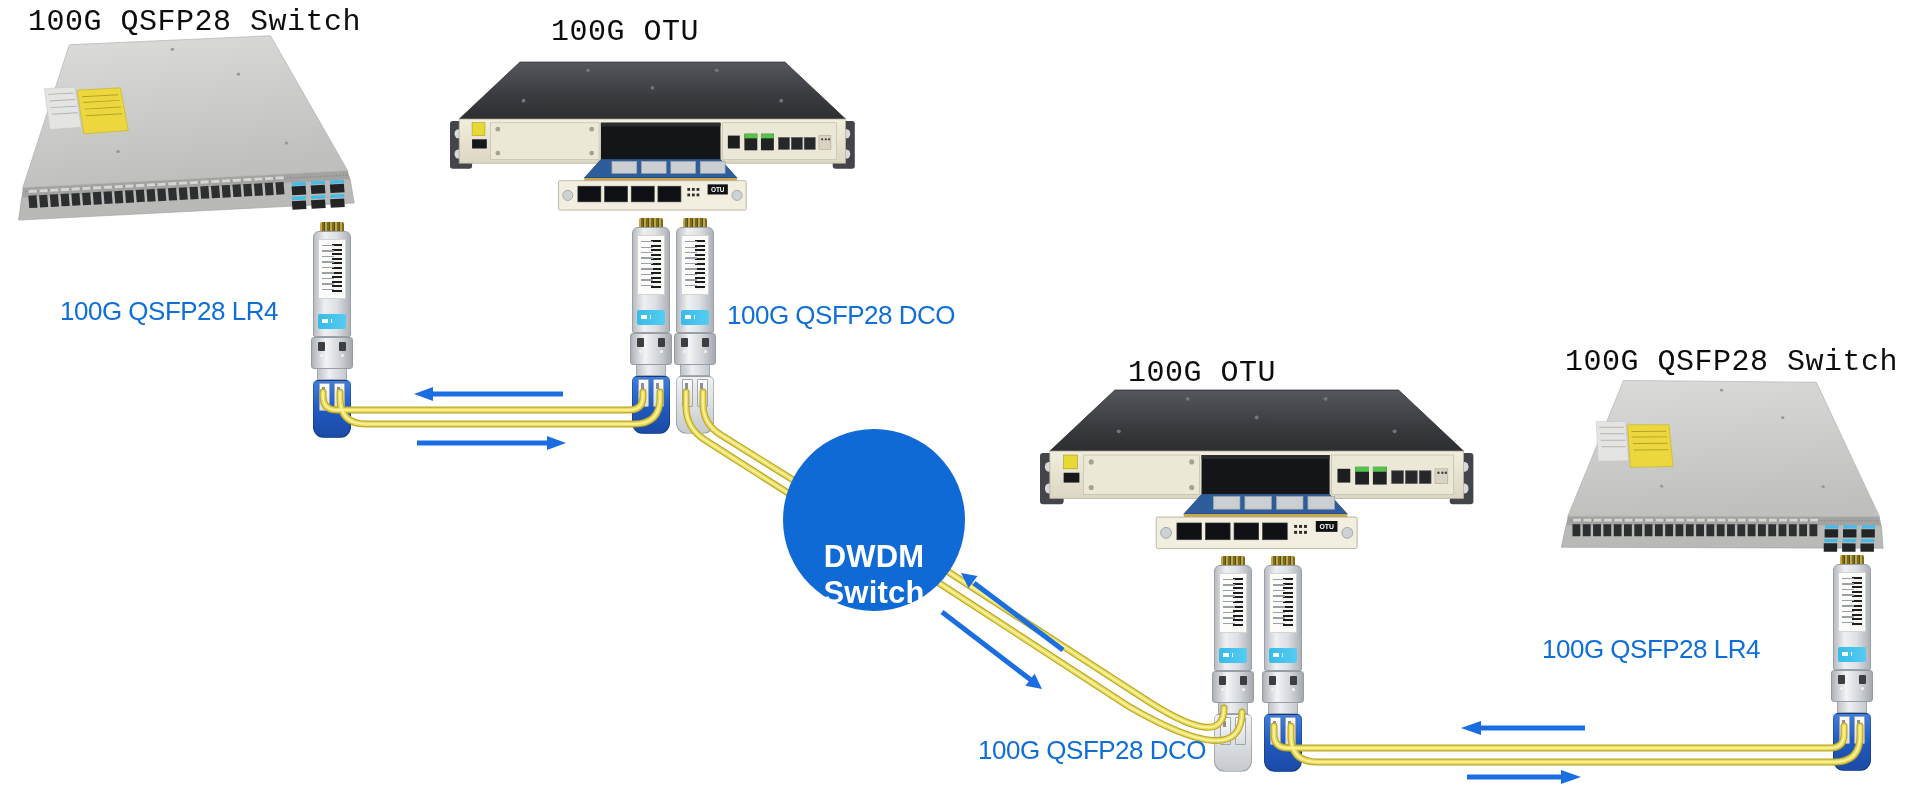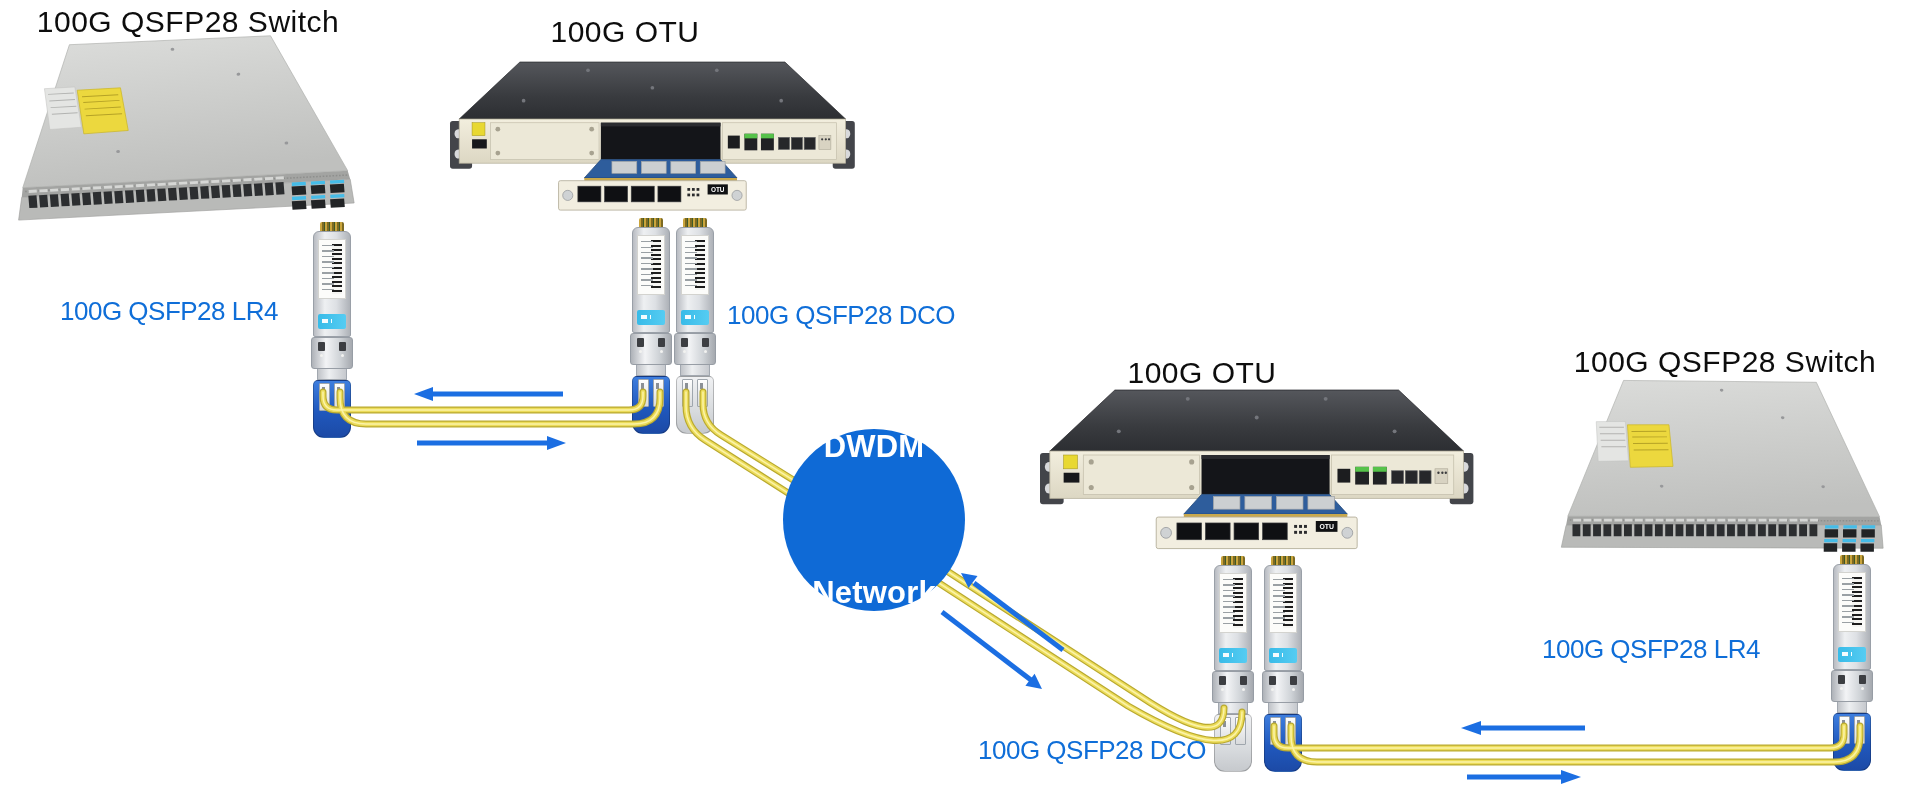--- a/index.html
+++ b/index.html
@@ -3,27 +3,27 @@
 <meta charset="utf-8">
 <style>
   html,body{margin:0;padding:0;background:#fff;}
   #stage{position:relative;width:1920px;height:800px;background:#fff;overflow:hidden;
          font-family:"Liberation Sans","DejaVu Sans",sans-serif;}
   svg{display:block}
   .layer{position:absolute;left:0;top:0;}
 
   
   .lbl-black{position:absolute;z-index:50;color:var(--label_black);font-size:30px;font-weight:400;
-             letter-spacing:.5px;text-align:center;white-space:nowrap;}
+             letter-spacing:.5px;text-align:center;white-space:nowrap;font-family:Liberation Mono, monospace;}
   .lbl-blue{position:absolute;z-index:50;color:var(--label_blue);font-size:26px;font-weight:400;
             letter-spacing:-.5px;white-space:nowrap;}
 
   
   .cloud{position:absolute;z-index:40;left:783px;top:429px;width:182px;height:182px;border-radius:50%;
-         background:var(--cloud_blue);display:flex;flex-direction:column;align-items:center;justify-content:space-between;}
+         background:var(--cloud_blue);display:flex;flex-direction:column;align-items:center;justify-content:flex-end;}
   .cloud span{color:var(--cloud_text);font-size:31px;font-weight:700;line-height:1.16;letter-spacing:.2px;}
 
   
   .xcvr{position:absolute;z-index:10;width:38px;}
   .pins{height:9px;margin:0 7px;border-radius:2px 2px 0 0;
         background:repeating-linear-gradient(90deg,#caa53c 0 2px,#7d6a22 2px 4px,#3f5a28 4px 5px);}
   .tbody{height:104px;position:relative;border:1px solid #9aa0a8;border-radius:6px 6px 2px 2px;
          background:linear-gradient(90deg,#b9bcc2,#eef0f2 30%,#dde0e4 62%,#aeb2b8);}
   .tlabel{position:absolute;left:4px;top:7px;right:4px;height:60px;background:#fcfcfa;border:1px solid #d3d3cf;
           box-sizing:border-box;}
@@ -331,21 +331,21 @@
         <polygon points="1461,728 1481,721 1481,735"></polygon>
     </g>
     <g class="arrow">
       <line x1="1467" y1="777" x2="1563" y2="777"></line>
         <polygon points="1581,777 1561,770 1561,784"></polygon>
     </g>
   </svg>
 
   <div class="cloud">
     <span>DWDM</span>
-    <span>Network</span>
+    <span>Switch</span>
   </div>
 
   <div class="lbl-black" style="left:28px;top:5px;width:320px">100G QSFP28 Switch</div>
   <div class="lbl-black" style="left:535px;top:15px;width:180px">100G OTU</div>
   <div class="lbl-blue" style="left:60px;top:296px">100G QSFP28 LR4</div>
   <div class="lbl-blue" style="left:727px;top:300px">100G QSFP28 DCO</div>
   <div class="lbl-black" style="left:1112px;top:356px;width:180px">100G OTU</div>
   <div class="lbl-black" style="left:1565px;top:345px;width:320px">100G QSFP28 Switch</div>
   <div class="lbl-blue" style="left:978px;top:735px">100G QSFP28 DCO</div>
   <div class="lbl-blue" style="left:1542px;top:634px">100G QSFP28 LR4</div>

